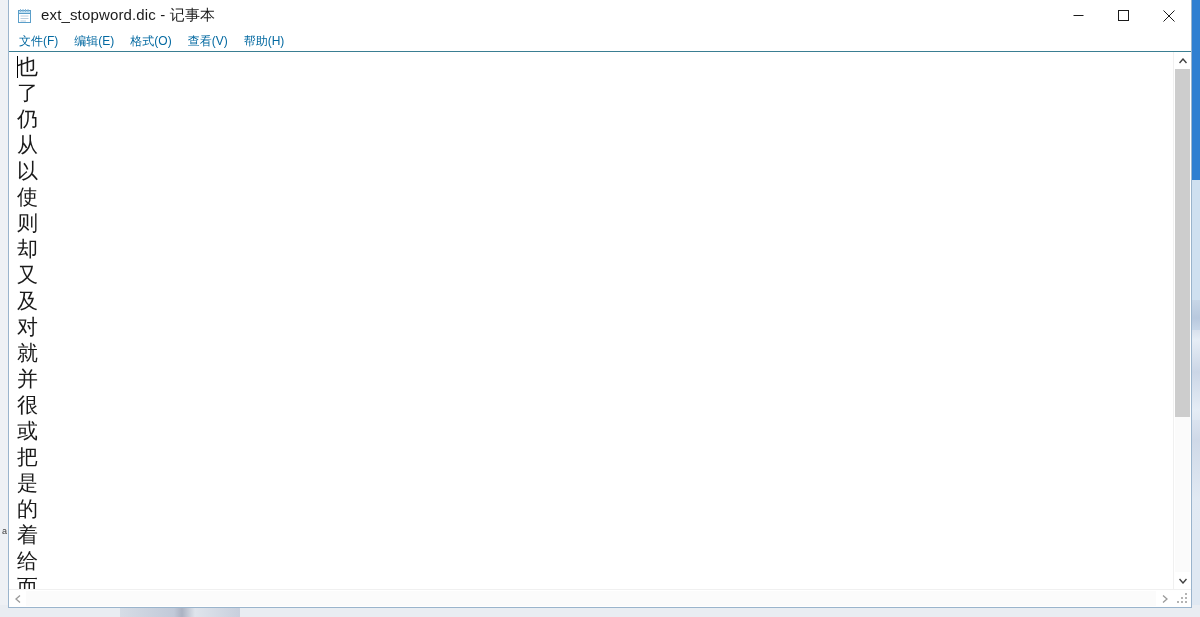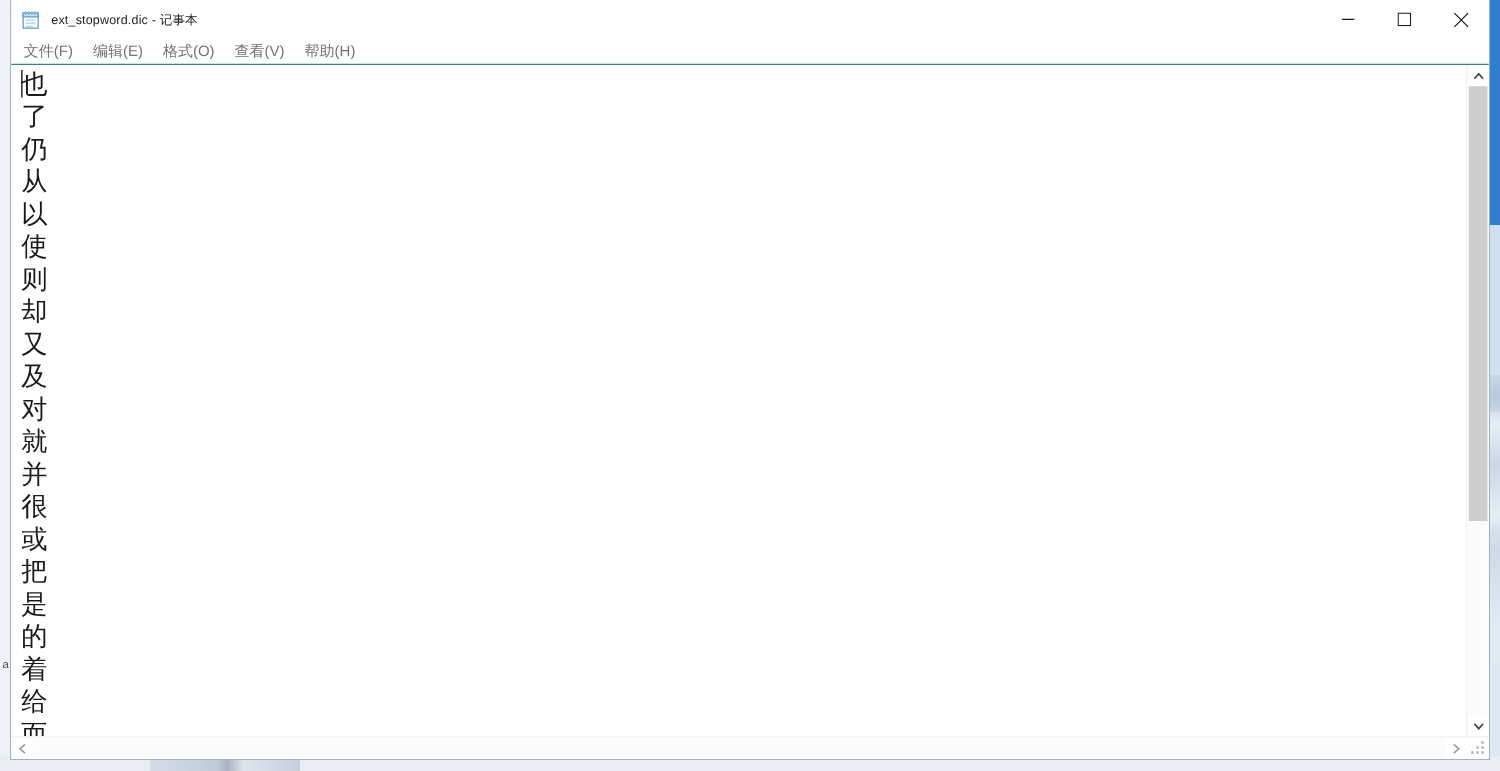--- a/index.html
+++ b/index.html
@@ -114,21 +114,21 @@
   }
   .title-icon {
     width: 16px;
     height: 16px;
     margin-left: 8px;
     margin-right: 8px;
     position: relative;
     flex: none;
   }
   .title-text {
-    font-size: 10px;
+    font-size: 15px;
     color: #1b1b1b;
     letter-spacing: 0.15px;
     white-space: nowrap;
     font-family: "Liberation Sans", "DejaVu Sans", sans-serif;
   }
   .win-controls {
     position: absolute;
     right: 0;
     top: 0;
     height: 31px;
@@ -149,21 +149,21 @@
     height: 20px;
     background: #ffffff;
     display: flex;
     align-items: center;
     padding-left: 10px;
     border-bottom: 1px solid #3a7e92;
     user-select: none;
   }
   .menu-item {
     font-size: 12px;
-    color: #737373;
+    color: #0369a1;
     margin-right: 16px;
     white-space: nowrap;
     font-family: "Liberation Sans", "DejaVu Sans", sans-serif;
     line-height: 20px;
   }
 
   
   .editor-area {
     position: relative;
     height: 555px;

